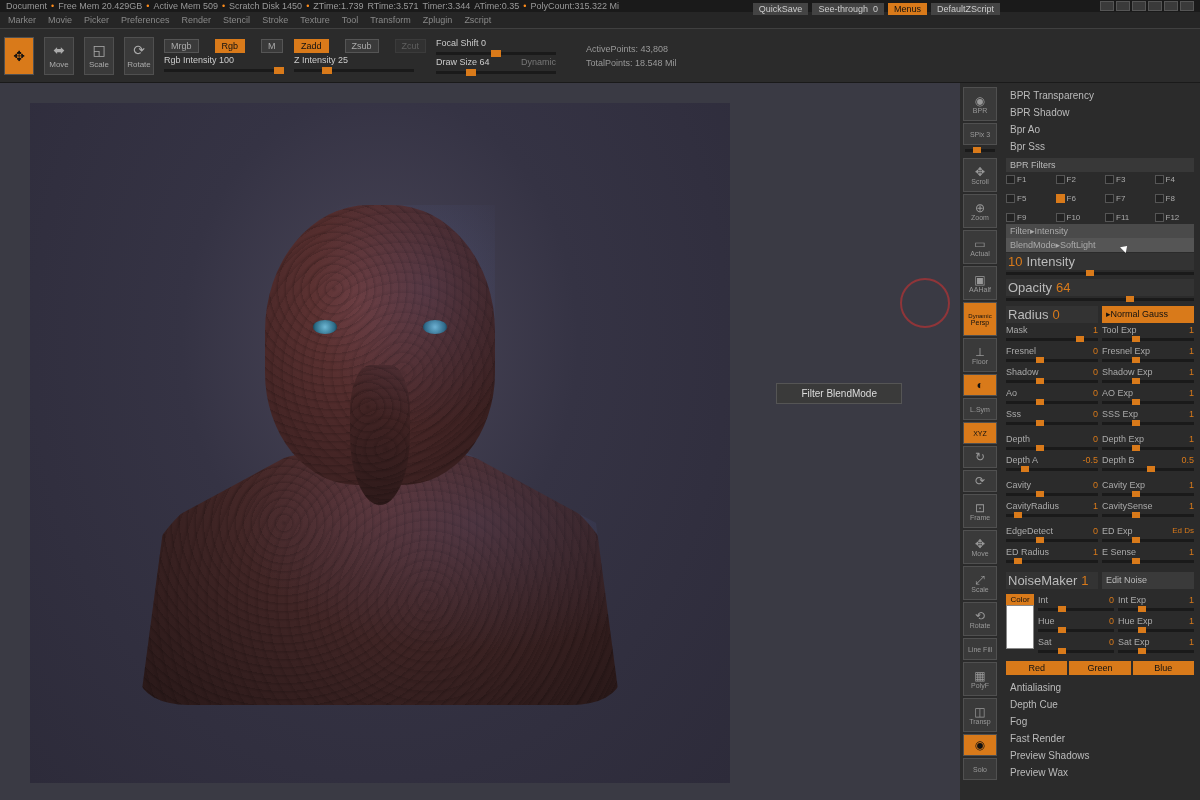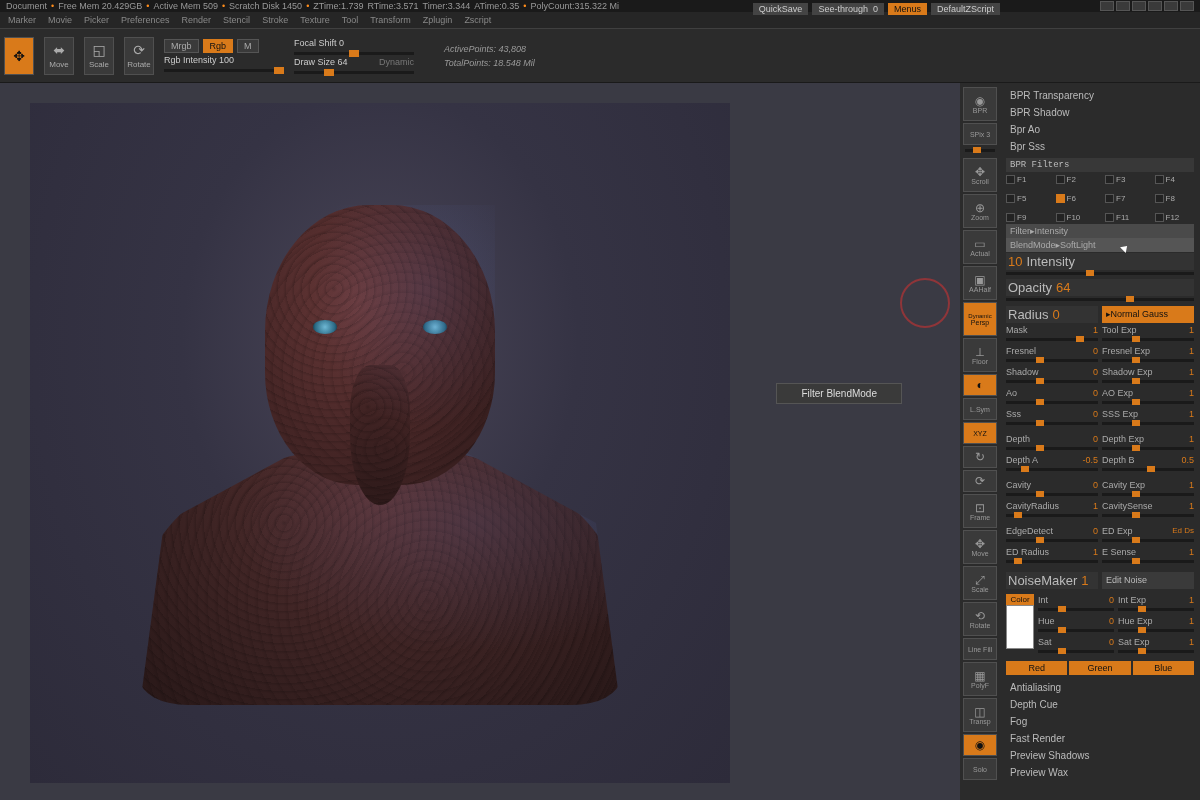--- a/index.html
+++ b/index.html
@@ -11,27 +11,27 @@
   .menubar { height:16px; background:#262626; display:flex; gap:12px; padding:0 8px; align-items:center; font-size:9px; color:#888;}
   .menubar span{cursor:default;}
   .top-buttons{ position:absolute; top:0; right:200px; display:flex; gap:4px; height:17px; align-items:center;}
   .top-btn{ background:#444; padding:1px 6px; font-size:9px; color:#ccc;}
   .top-btn.orange{ background:#d97a1a; color:#111;}
   .toolbar{ height:55px; background:#2b2b2b; border-top:1px solid #404040; border-bottom:1px solid #1a1a1a; display:flex; align-items:center; padding:0 4px; gap:10px;}
   .tool-icon{ width:30px; height:38px; background:#3a3a3a; border:1px solid #505050; display:flex; flex-direction:column; align-items:center; justify-content:center; font-size:8px; color:#aaa; gap:2px;}
   .tool-icon.active{ background:#d97a1a; color:#111;}
   .tool-icon .glyph{ font-size:14px;}
   .slider-group{ display:flex; flex-direction:column; gap:2px; font-size:9px;}
-  .slider-row{ display:flex; gap:4px; align-items:flex-end;}
+  .slider-row{ display:flex; gap:16px; align-items:flex-end;}
   .pill{ background:#3a3a3a; padding:1px 6px; border:1px solid #555; font-size:9px;}
   .pill.orange{ background:#d97a1a; color:#111; border-color:#d97a1a;}
   .slider-track{ width:120px; height:3px; background:#1a1a1a; position:relative; margin-top:2px;}
   .slider-thumb{ position:absolute; width:10px; height:7px; background:#d97a1a; top:-2px;}
   .label-val{ color:#ccc; font-size:9px;}
-  .stats-blk{ display:flex; flex-direction:column; gap:4px; font-size:9px; color:#999; margin-left:20px;font-style:italic;}
+  .stats-blk{ display:flex; flex-direction:column; gap:4px; font-size:9px; color:#999; margin-left:20px;}
   .main{ display:flex; height:calc(100% - 83px);}
   .canvas-wrap{ flex:1; background:#3a3a44; position:relative; padding:10px;}
   .canvas{ position:absolute; left:30px; top:20px; width:700px; height:680px; background: radial-gradient(ellipse at 50% 35%, #4a4658 0%, #353344 40%, #2d2b3a 100%); overflow:hidden;}
   .creature{ position:absolute; left:50%; top:15%; transform:translateX(-50%); width:480px; height:560px;}
   .head{ position:absolute; left:50%; top:0; transform:translateX(-50%); width:230px; height:280px; background:radial-gradient(ellipse at 40% 35%, #6b3a3a 0%, #4a2828 50%, #2e1a1a 100%); border-radius:45% 45% 40% 40%;}
   .shoulders{ position:absolute; left:0; top:240px; width:480px; height:260px; background:radial-gradient(ellipse at 50% 20%, #5a3232 0%, #3e2424 50%, #281818 100%); border-radius:50% 50% 10% 10% / 60% 60% 10% 10%; clip-path: polygon(5% 30%, 35% 0%, 65% 0%, 95% 30%, 100% 100%, 0% 100%);}
   .eye{ position:absolute; width:24px; height:14px; background:radial-gradient(circle,#6eb8d4 0%,#2a6a84 70%,#0a2a34 100%); border-radius:50%; top:115px;}
   .eye.l{left:48px;} .eye.r{right:48px;}
   .tentacle{ position:absolute; width:60px; height:140px; background:linear-gradient(#4a2828,#2e1a1a); left:50%; top:160px; transform:translateX(-50%); border-radius:40% 40% 60% 60%;}
   .rim{ position:absolute; inset:0; background:radial-gradient(ellipse at 70% 30%, rgba(100,120,200,0.15) 0%, transparent 50%);}
@@ -41,21 +41,21 @@
      border-radius:inherit;}
   .red-circle{ position:absolute; right:10px; top:195px; width:50px; height:50px; border:2px solid rgba(200,50,50,0.6); border-radius:50%;}
   .tooltip{ position:absolute; right:58px; top:300px; background:#3a3a3a; border:1px solid #555; padding:4px 24px; color:#ddd; font-size:10px;}
   .side-icons{ width:40px; background:#2b2b2b; display:flex; flex-direction:column; gap:2px; padding:4px 2px; align-items:center;}
   .side-btn{ width:34px; height:34px; background:#3a3a3a; border:1px solid #505050; display:flex; flex-direction:column; align-items:center; justify-content:center; font-size:7px; color:#999;}
   .side-btn.active{ background:#d97a1a; color:#111;}
   .side-btn.sm{height:22px;}
   .side-btn .g{font-size:12px;line-height:1;}
   .right-panel{ width:200px; background:#2b2b2b; overflow-y:auto; padding:4px 6px;}
   .panel-item{ padding:3px 4px; font-size:10px; color:#bbb; cursor:default;}
-  .panel-header{ background:#383838; padding:2px 4px; font-size:9px; color:#bbb; margin:3px 0;font-family:Liberation Mono, monospace;}
+  .panel-header{ background:#383838; padding:2px 4px; font-size:9px; color:#bbb; margin:3px 0;}
   .fgrid{ display:grid; grid-template-columns:repeat(4, 1fr); gap:10px; margin:2px 0;}
   .fchip{ display:flex; align-items:center; gap:2px; font-size:8px;}
   .fchip .dot{width:9px;height:9px;border:1px solid #555;background:#222;}
   .fchip.on .dot{background:#d97a1a;border-color:#d97a1a;}
   .param-row{ display:flex; align-items:center; gap:4px; padding:1px 2px; font-size:13px; background:#333; margin:1px 0;}
   .param-row .val{ color:#d97a1a;}
   .param-row .lbl{ color:#bbb;}
   .small-slider{ height:3px; background:#1a1a1a; position:relative; margin:2px 0 4px;}
   .small-thumb{position:absolute;width:8px;height:6px;background:#d97a1a;top:-2px;}
   .two-col{ display:grid; grid-template-columns:1fr 1fr; gap:4px;}
@@ -143,20 +143,31 @@
       <span class="pill">Mrgb</span>
       <span class="pill orange">Rgb</span>
       <span class="pill">M</span>
     </div>
     <span class="label-val"><span>Rgb Intensity</span> <span>100</span></span>
     <div class="slider-track">
         <div class="slider-thumb" style="left:110px"></div>
       </div>
   </div>
 
+  <div class="slider-group">
+    <div class="slider-row">
+      <span class="pill orange">Zadd</span>
+      <span class="pill">Zsub</span>
+      <span class="pill" style="opacity:.4">Zcut</span>
+    </div>
+    <span class="label-val"><span>Z Intensity</span> <span>25</span></span>
+    <div class="slider-track">
+        <div class="slider-thumb" style="left:28px"></div>
+      </div>
+  </div>
 
   <div class="slider-group">
     <span class="label-val"><span>Focal Shift</span> <span>0</span></span>
     <div class="slider-track">
         <div class="slider-thumb" style="left:55px"></div>
       </div>
     <span class="label-val"><span>Draw Size</span> <span>64</span> <span style="float:right;color:#777">Dynamic</span></span>
     <div class="slider-track">
         <div class="slider-thumb" style="left:30px"></div>
       </div>

